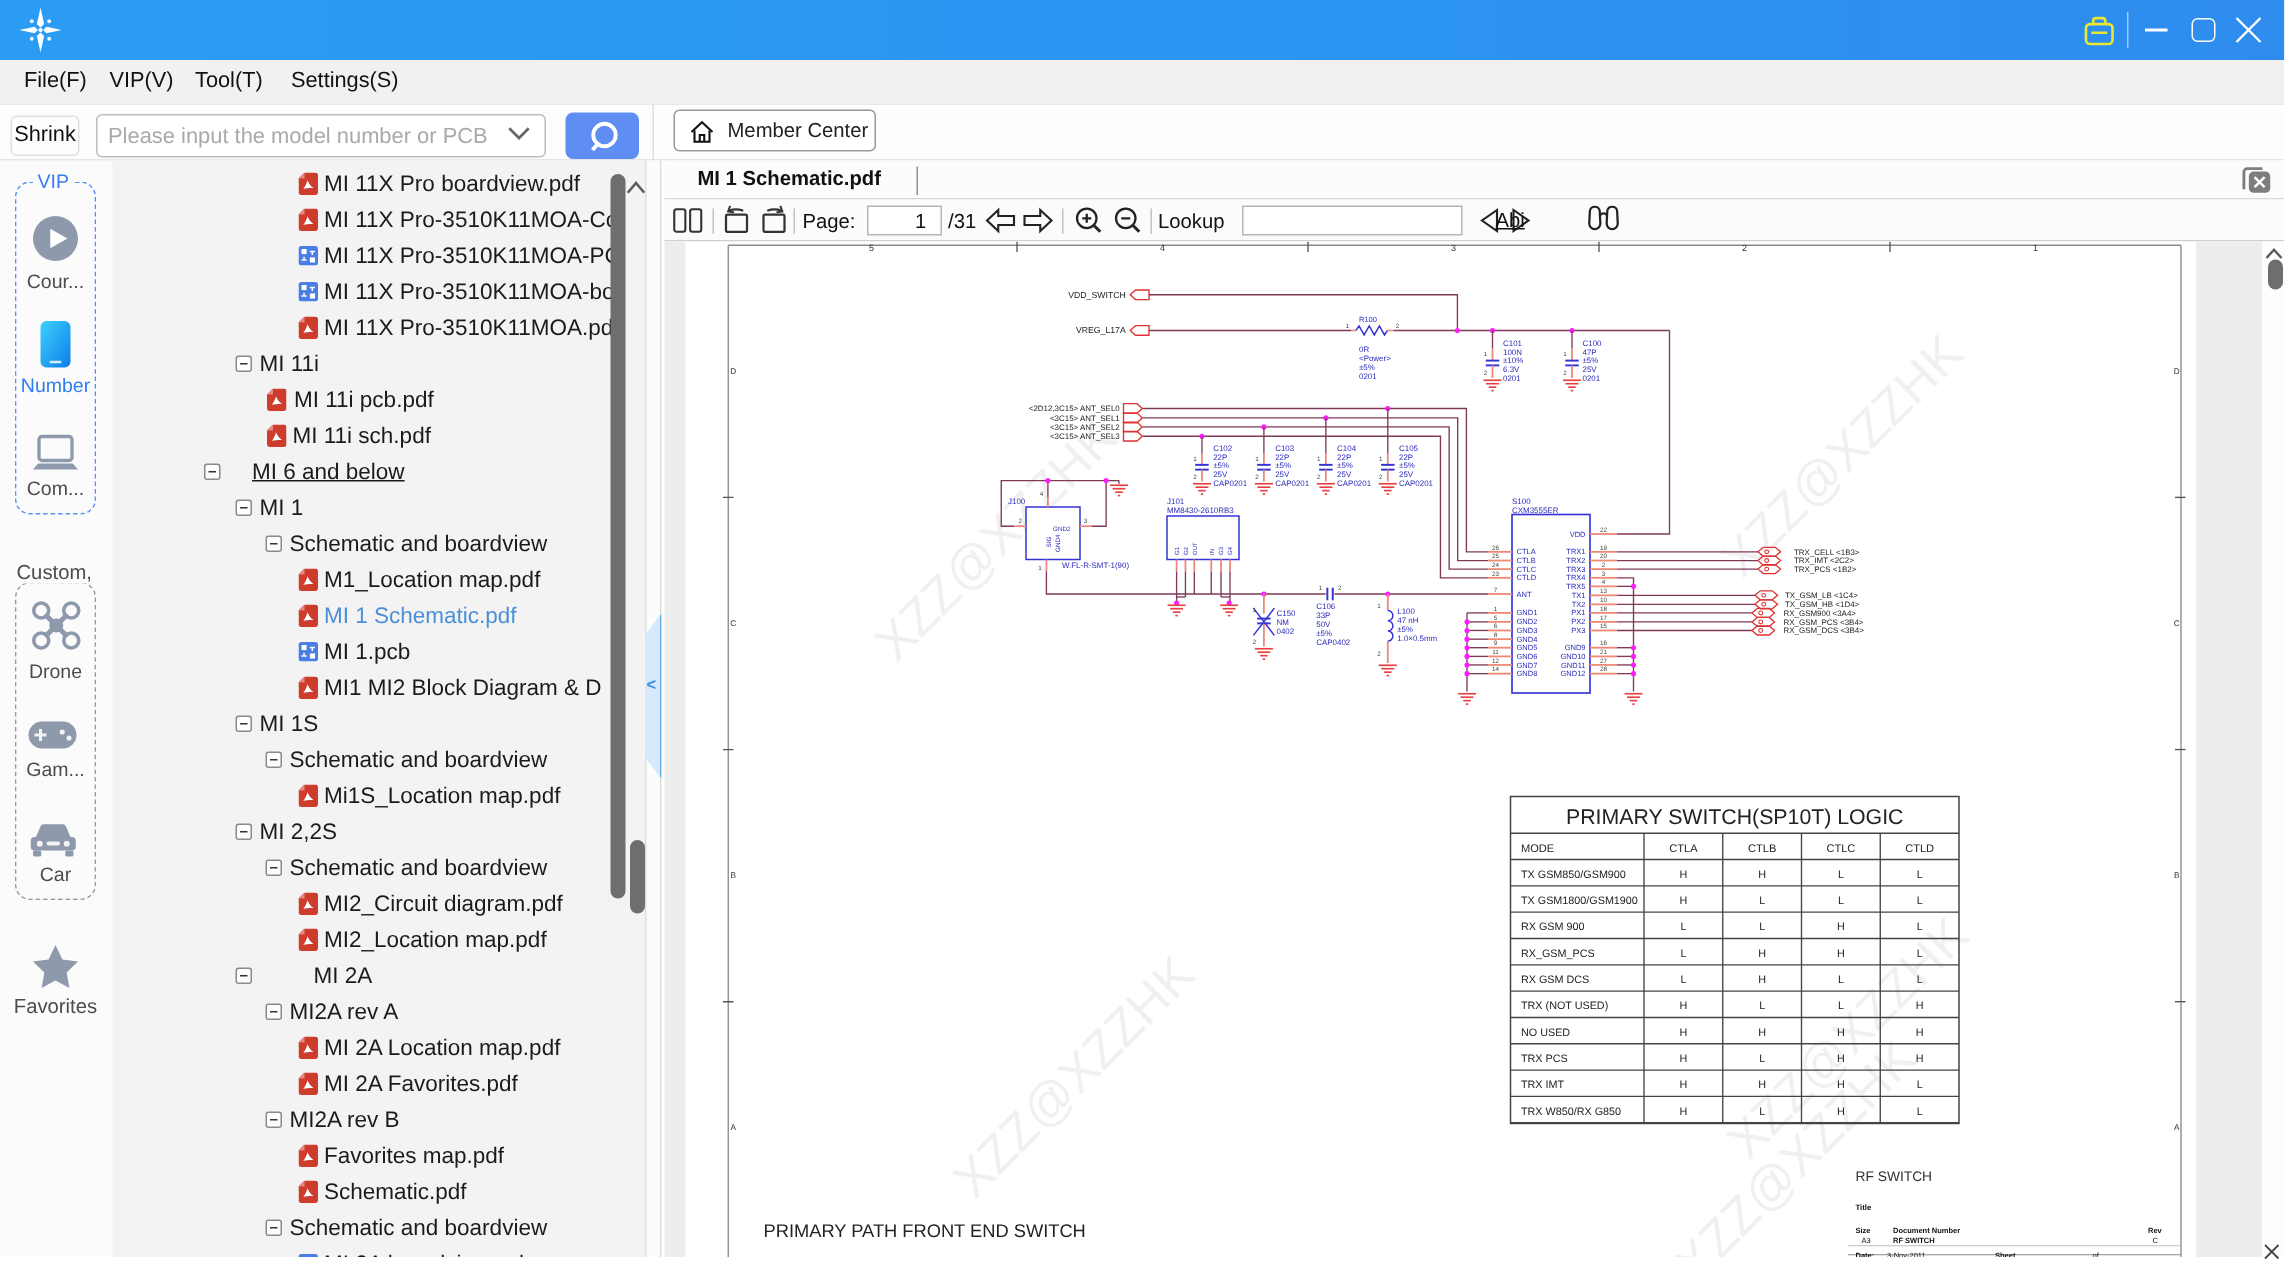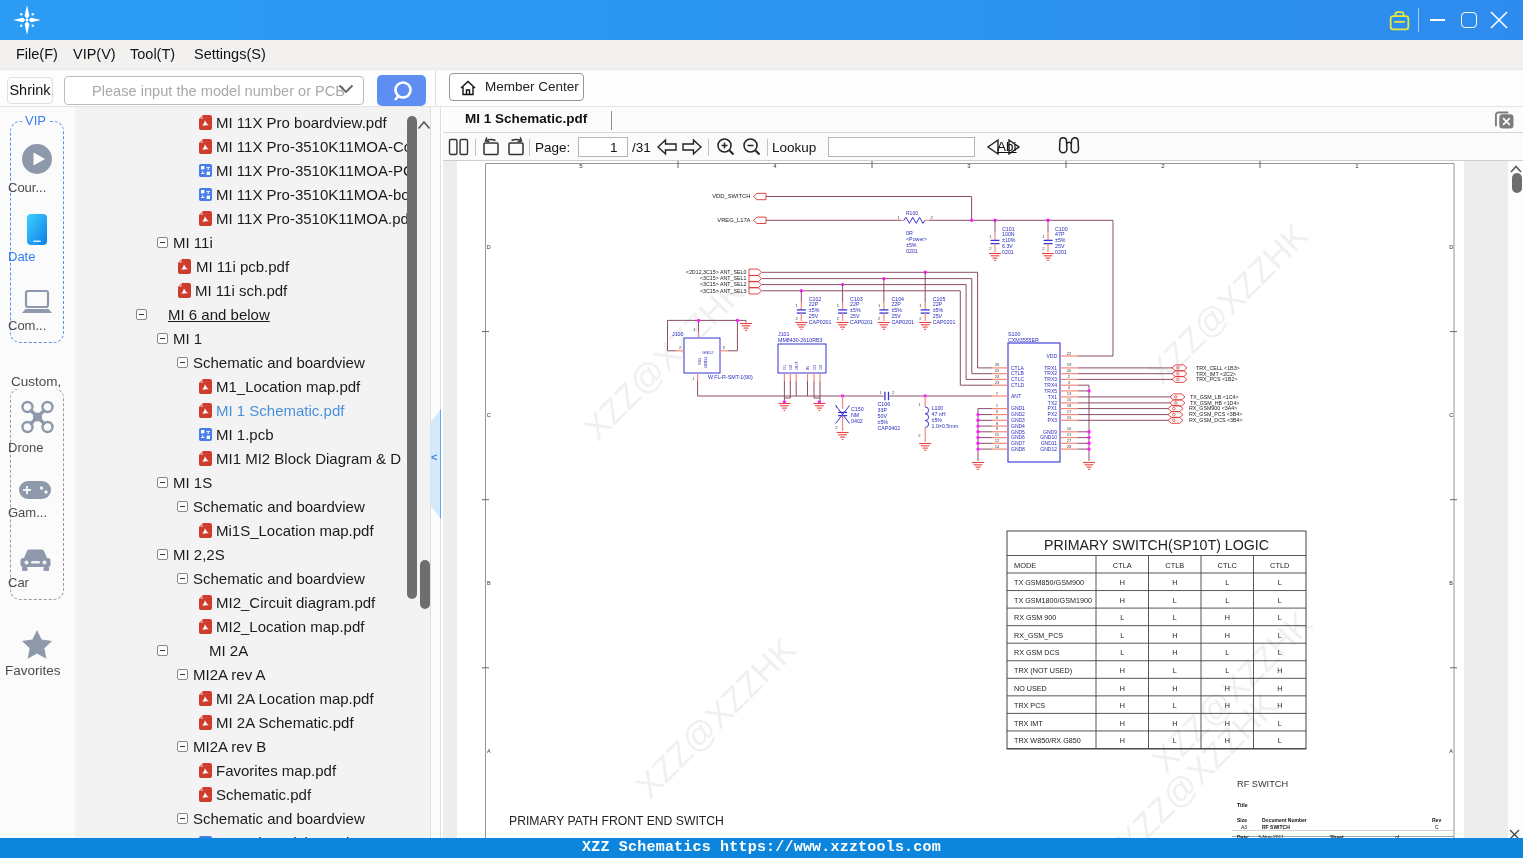--- a/index.html
+++ b/index.html
@@ -15,39 +15,39 @@
   #btn-max { left:1461px; top:12px; width:16px; height:16px; border:1.8px solid #fff; border-radius:4px; }
 
   
   #menubar { left:0; top:40px; width:1523px; height:30px; background:#f2f1ef; border-bottom:1px solid #e9e9e9; }
   .menu-item { position:absolute; top:46px; font-size:14.5px; color:#111; }
 
   
   #searchrow { left:0; top:70px; width:1523px; height:37px; background:#fdfdfd; border-bottom:1px solid #e4e4e4; }
   #shrink { left:7px; top:77px; width:46px; height:27px; border:1px solid #e0e0e0; border-radius:4px; font-size:14.5px; color:#111; text-align:center; line-height:25px; }
   #searchbox { left:64px; top:76px; width:300px; height:29px; border:1px solid #bdbdbd; border-radius:4px; background:#fff; }
-  #placeholder { left:92px; top:83px; font-size:14.6px; color:#a9a9a9; }
+  #placeholder { left:72px; top:83px; font-size:14.6px; color:#a9a9a9; }
   #searchbtn { left:377px; top:75px; width:49px; height:31px; background:#5e8ef1; border-radius:5px; }
   #panel-vsep { left:435px; top:70px; width:1px; height:37px; background:#e0e0e0; }
   #member { left:449px; top:73px; width:135px; height:28px; border:1px solid #979797; border-radius:4px; background:#fff; }
   #member span { position:absolute; left:35px; top:5px; font-size:13.5px; color:#222; }
 
   
   #leftpanel { left:0; top:107px; width:430px; height:731px; background:#f3f3f3; overflow:hidden; }
   #splitter { left:430px; top:107px; width:11px; height:731px; background:#fbfdfb; border-left:1px solid #dedede; border-right:1px solid #dedede; }
   #collapse-tab { left:430px; top:409px; width:11px; height:110px; background:#d6e9fb; border-right:1.4px solid #5aabec; clip-path:polygon(0 14px,100% 0,100% 100%,0 calc(100% - 14px)); }
   #collapse-ch { left:431px; top:451px; width:9px; height:16px; color:#3c8ae0; font-size:11px; font-weight:bold; }
 
   
   .dashbox { position:absolute; border-radius:10px; }
   #vipbox { left:10px; top:121px; width:54px; height:222px; border:1.6px dashed #5791f0; }
   #viplabel { left:22px; top:113px; background:#fbfbfb; color:#3a7bf0; font-size:13px; padding:0 3px; }
   #custombox { left:10px; top:388px; width:54px; height:212px; border:1.6px dashed #9a9a9a; }
   #customlabel { left:10px; top:374px; background:#fbfbfb; color:#4c4c4c; font-size:13.5px; padding:0 1px; }
-  .sb-label { position:absolute; font-size:13px; color:#4c4c4c; text-align:left; }
+  .sb-label { position:absolute; font-size:13px; color:#4c4c4c; text-align:center; }
 
   
   .trow { position:absolute; left:0; height:24px; font-size:15px; color:#1b1b1b; white-space:nowrap; }
   .trow .txt { position:absolute; top:3px;text-align:right; }
   .minus { position:absolute; top:6px; width:11px; height:11px; border:1px solid #8a8a8a; border-radius:2px; background:#fdfdfd; }
   .minus::after { content:""; position:absolute; left:2px; top:4px; width:5px; height:1px; background:#333; }
   .scroll1 { left:407px; top:9px; width:10px; height:483px; background:#6e6e6e; border-radius:5px; }
   .scroll2 { left:420px; top:453px; width:10px; height:49px; background:#6e6e6e; border-radius:5px; }
 
   
@@ -302,21 +302,21 @@
             <path d="M3.2 10.9 C4.4 9.4 5.6 7 6 5.2 6.7 7.2 8.3 9.5 10 10.3 8 10.2 5 10.4 3.2 10.9 Z M5.9 7.6 6.9 9.3 5.2 9.6 Z" fill="#fff"></path>
           </svg>
           <span class="txt" style="left:216px;">MI 2A Location map.pdf</span>
         </div>
     <div class="trow" style="top:603.5px">
           <svg style="position:absolute;left:199px;top:4px" width="13" height="15" viewBox="0 0 13 15">
             <path d="M4 0 H11 a2 2 0 0 1 2 2 V13 a2 2 0 0 1-2 2 H2 a2 2 0 0 1-2-2 V4 Z" fill="#ce3c2e"></path>
             <path d="M4 0 L0 4 H4 Z" fill="#e8897f"></path>
             <path d="M3.2 10.9 C4.4 9.4 5.6 7 6 5.2 6.7 7.2 8.3 9.5 10 10.3 8 10.2 5 10.4 3.2 10.9 Z M5.9 7.6 6.9 9.3 5.2 9.6 Z" fill="#fff"></path>
           </svg>
-          <span class="txt" style="left:216px;">MI 2A Schematic.pdf</span>
+          <span class="txt" style="left:216px;">MI 2A Favorites.pdf</span>
         </div>
     <div class="trow" style="top:627.5px">
           <div class="minus" style="left:177px"></div>
           <span class="txt" style="left:193px;">MI2A rev B</span>
         </div>
     <div class="trow" style="top:651.5px">
           <svg style="position:absolute;left:199px;top:4px" width="13" height="15" viewBox="0 0 13 15">
             <path d="M4 0 H11 a2 2 0 0 1 2 2 V13 a2 2 0 0 1-2 2 H2 a2 2 0 0 1-2-2 V4 Z" fill="#ce3c2e"></path>
             <path d="M4 0 L0 4 H4 Z" fill="#e8897f"></path>
             <path d="M3.2 10.9 C4.4 9.4 5.6 7 6 5.2 6.7 7.2 8.3 9.5 10 10.3 8 10.2 5 10.4 3.2 10.9 Z M5.9 7.6 6.9 9.3 5.2 9.6 Z" fill="#fff"></path>
@@ -368,21 +368,21 @@
   <svg class="abs" style="left:26px;top:213px" width="22" height="33" viewBox="0 0 22 33">
     <defs>
         <linearGradient id="phg" x1="0" y1="0" x2="1" y2="1">
       <stop offset="0" stop-color="#3ed0ff"></stop>
           <stop offset="1" stop-color="#0d7fe8"></stop>
     </linearGradient>
       </defs>
     <rect x="1" y="1" width="20" height="31" rx="4" fill="url(#phg)"></rect>
     <rect x="7" y="27.5" width="8" height="1.6" rx="0.8" fill="#cfeeff"></rect>
   </svg>
-  <div class="sb-label" style="left:8px;top:249px;width:58px;color:#2e7ef2;">Date</div>
+  <div class="sb-label" style="left:8px;top:249px;width:58px;color:#2e7ef2;">Number</div>
   <svg class="abs" style="left:20px;top:288px" width="34" height="30" viewBox="0 0 34 30" fill="none" stroke="#8e99ac" stroke-width="2.2">
     <rect x="6" y="3" width="22" height="16" rx="2"></rect>
     <path d="M2 25 H32 L28.5 21 H5.5 Z" fill="#8e99ac" stroke="none"></path>
   </svg>
   <div class="sb-label" style="left:8px;top:318px;width:58px;">Com...</div>
 
   <svg class="abs" style="left:21px;top:400px" width="33" height="34" viewBox="0 0 33 34" fill="#8e99ac">
     <circle cx="6.5" cy="7" r="5" fill="none" stroke="#8e99ac" stroke-width="2.4"></circle>
     <circle cx="26.5" cy="7" r="5" fill="none" stroke="#8e99ac" stroke-width="2.4"></circle>
     <circle cx="6.5" cy="27" r="5" fill="none" stroke="#8e99ac" stroke-width="2.4"></circle>
@@ -1026,14 +1026,13 @@
 <text x="1262" y="828.5" font-size="5" fill="#111" text-anchor="start" font-weight="bold" font-family="Liberation Sans">RF SWITCH</text>
 <text x="1432" y="822" font-size="5" fill="#111" text-anchor="start" font-weight="bold" font-family="Liberation Sans">Rev</text>
 <text x="1435" y="828.5" font-size="5" fill="#111" text-anchor="start" font-family="Liberation Sans">C</text>
 <text x="1237" y="838.8" font-size="5" fill="#111" text-anchor="start" font-weight="bold" font-family="Liberation Sans">Date:</text>
 <text x="1258" y="838.8" font-size="5" fill="#111" text-anchor="start" font-family="Liberation Sans">3-Nov-2011</text>
 <text x="1330" y="838.8" font-size="5" fill="#111" text-anchor="start" font-weight="bold" font-family="Liberation Sans">Sheet</text>
 <text x="1395" y="838.8" font-size="5" fill="#111" text-anchor="start" font-family="Liberation Sans">of</text>
 </svg>
 </div>
 
-  <div class="abs" id="bottombar">XZZ Schematics https://www.xzztools.com</div>
 </div>
 
 </body></html>

